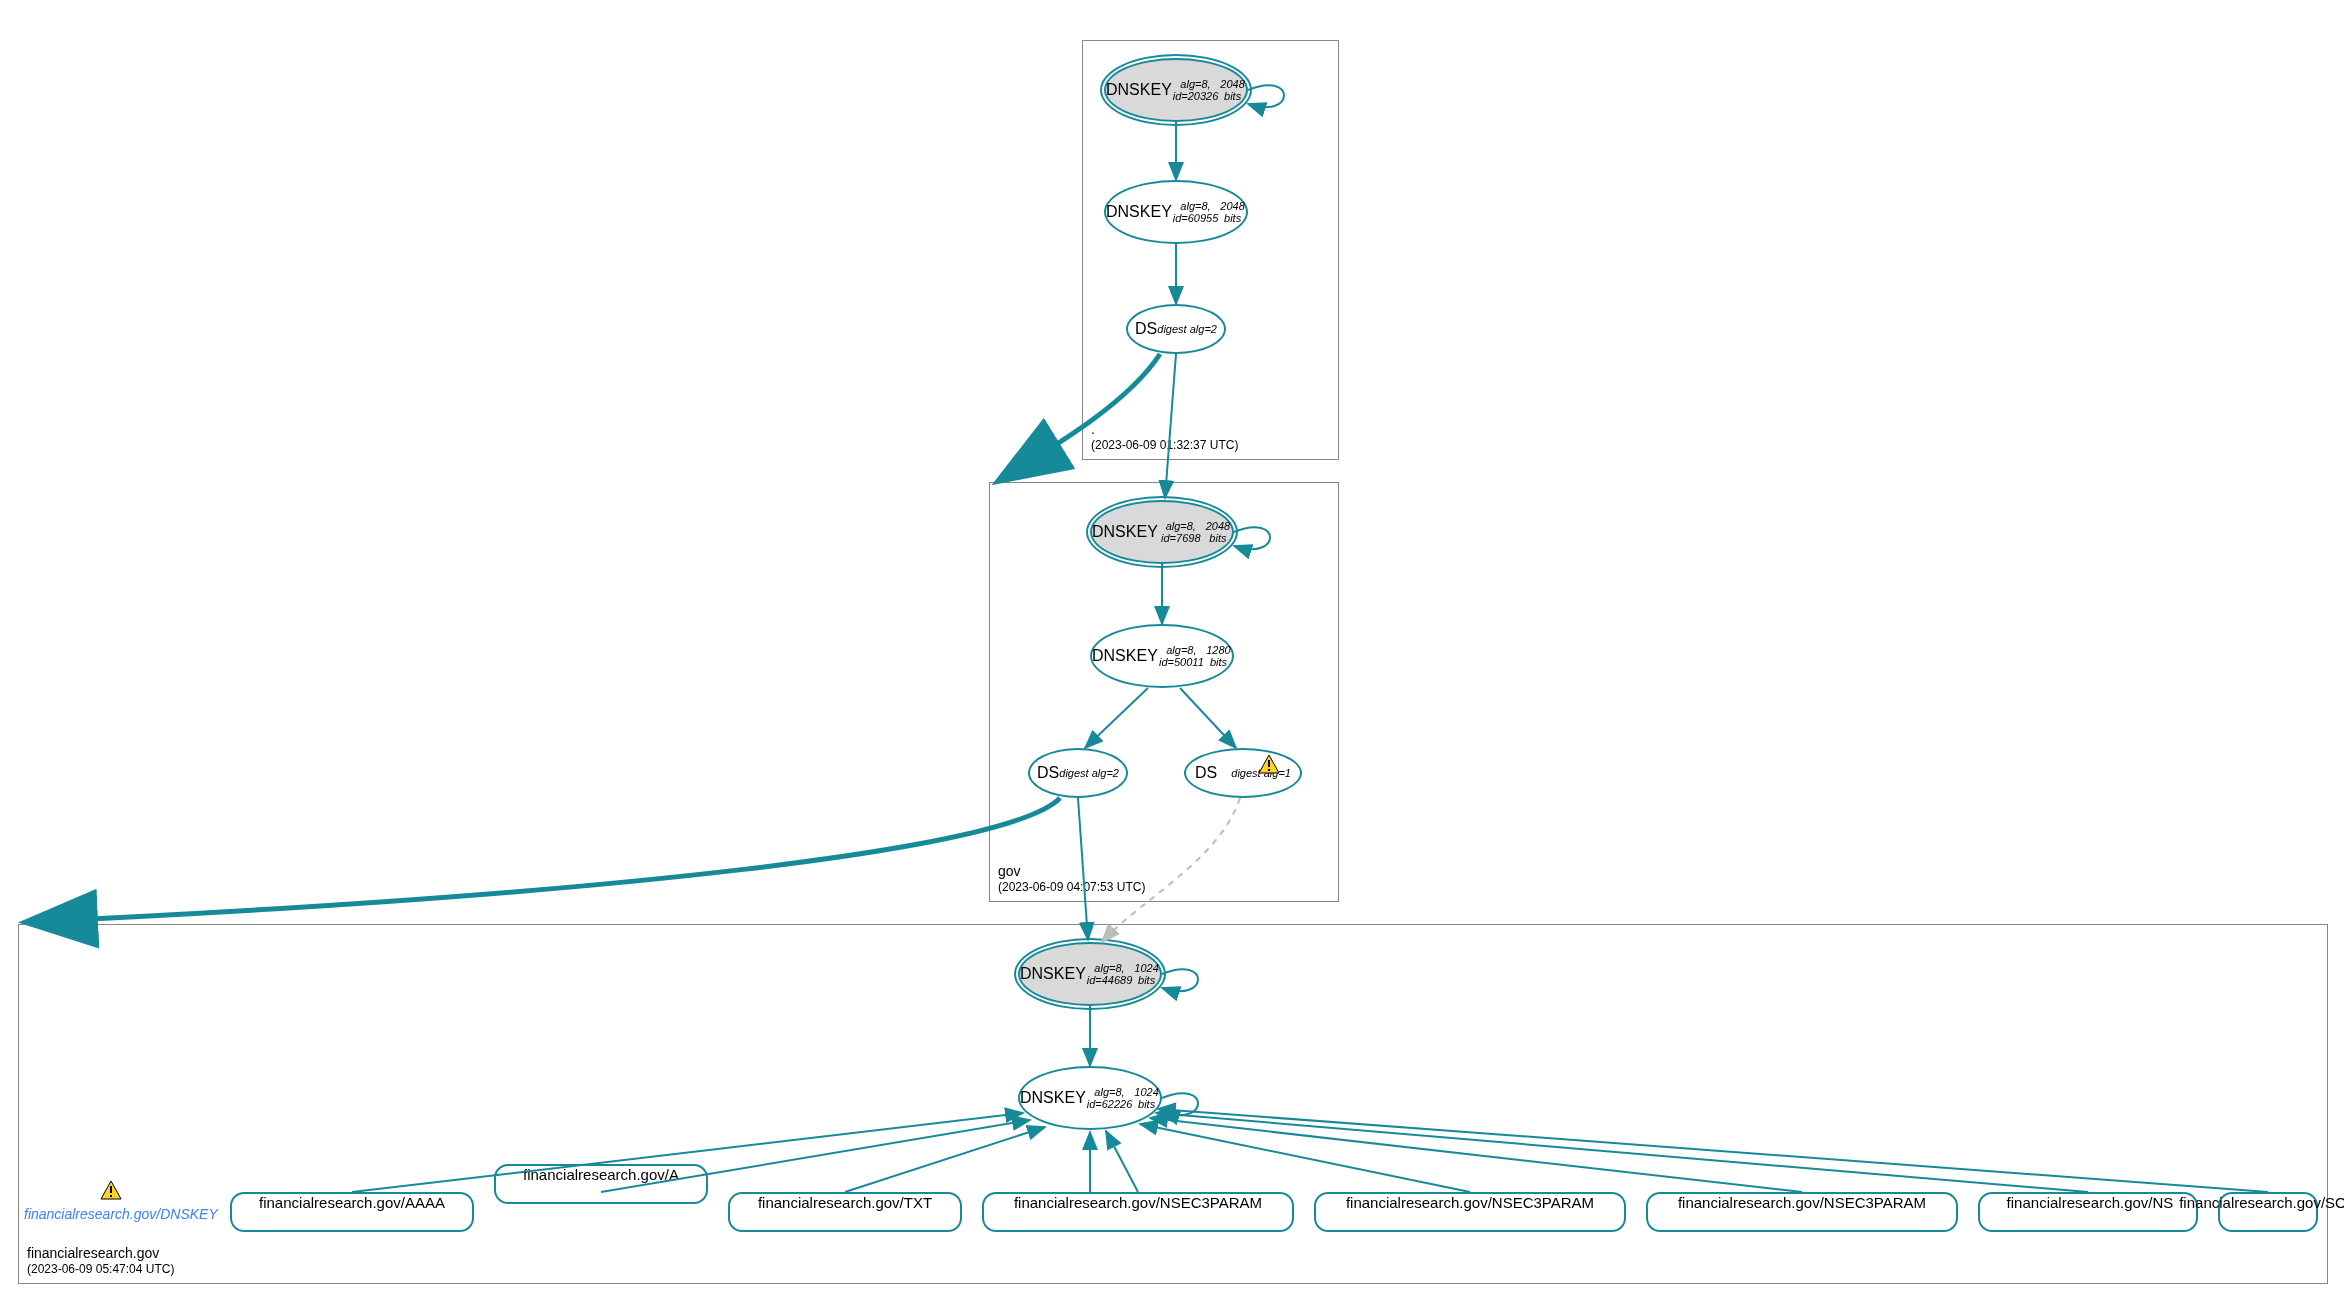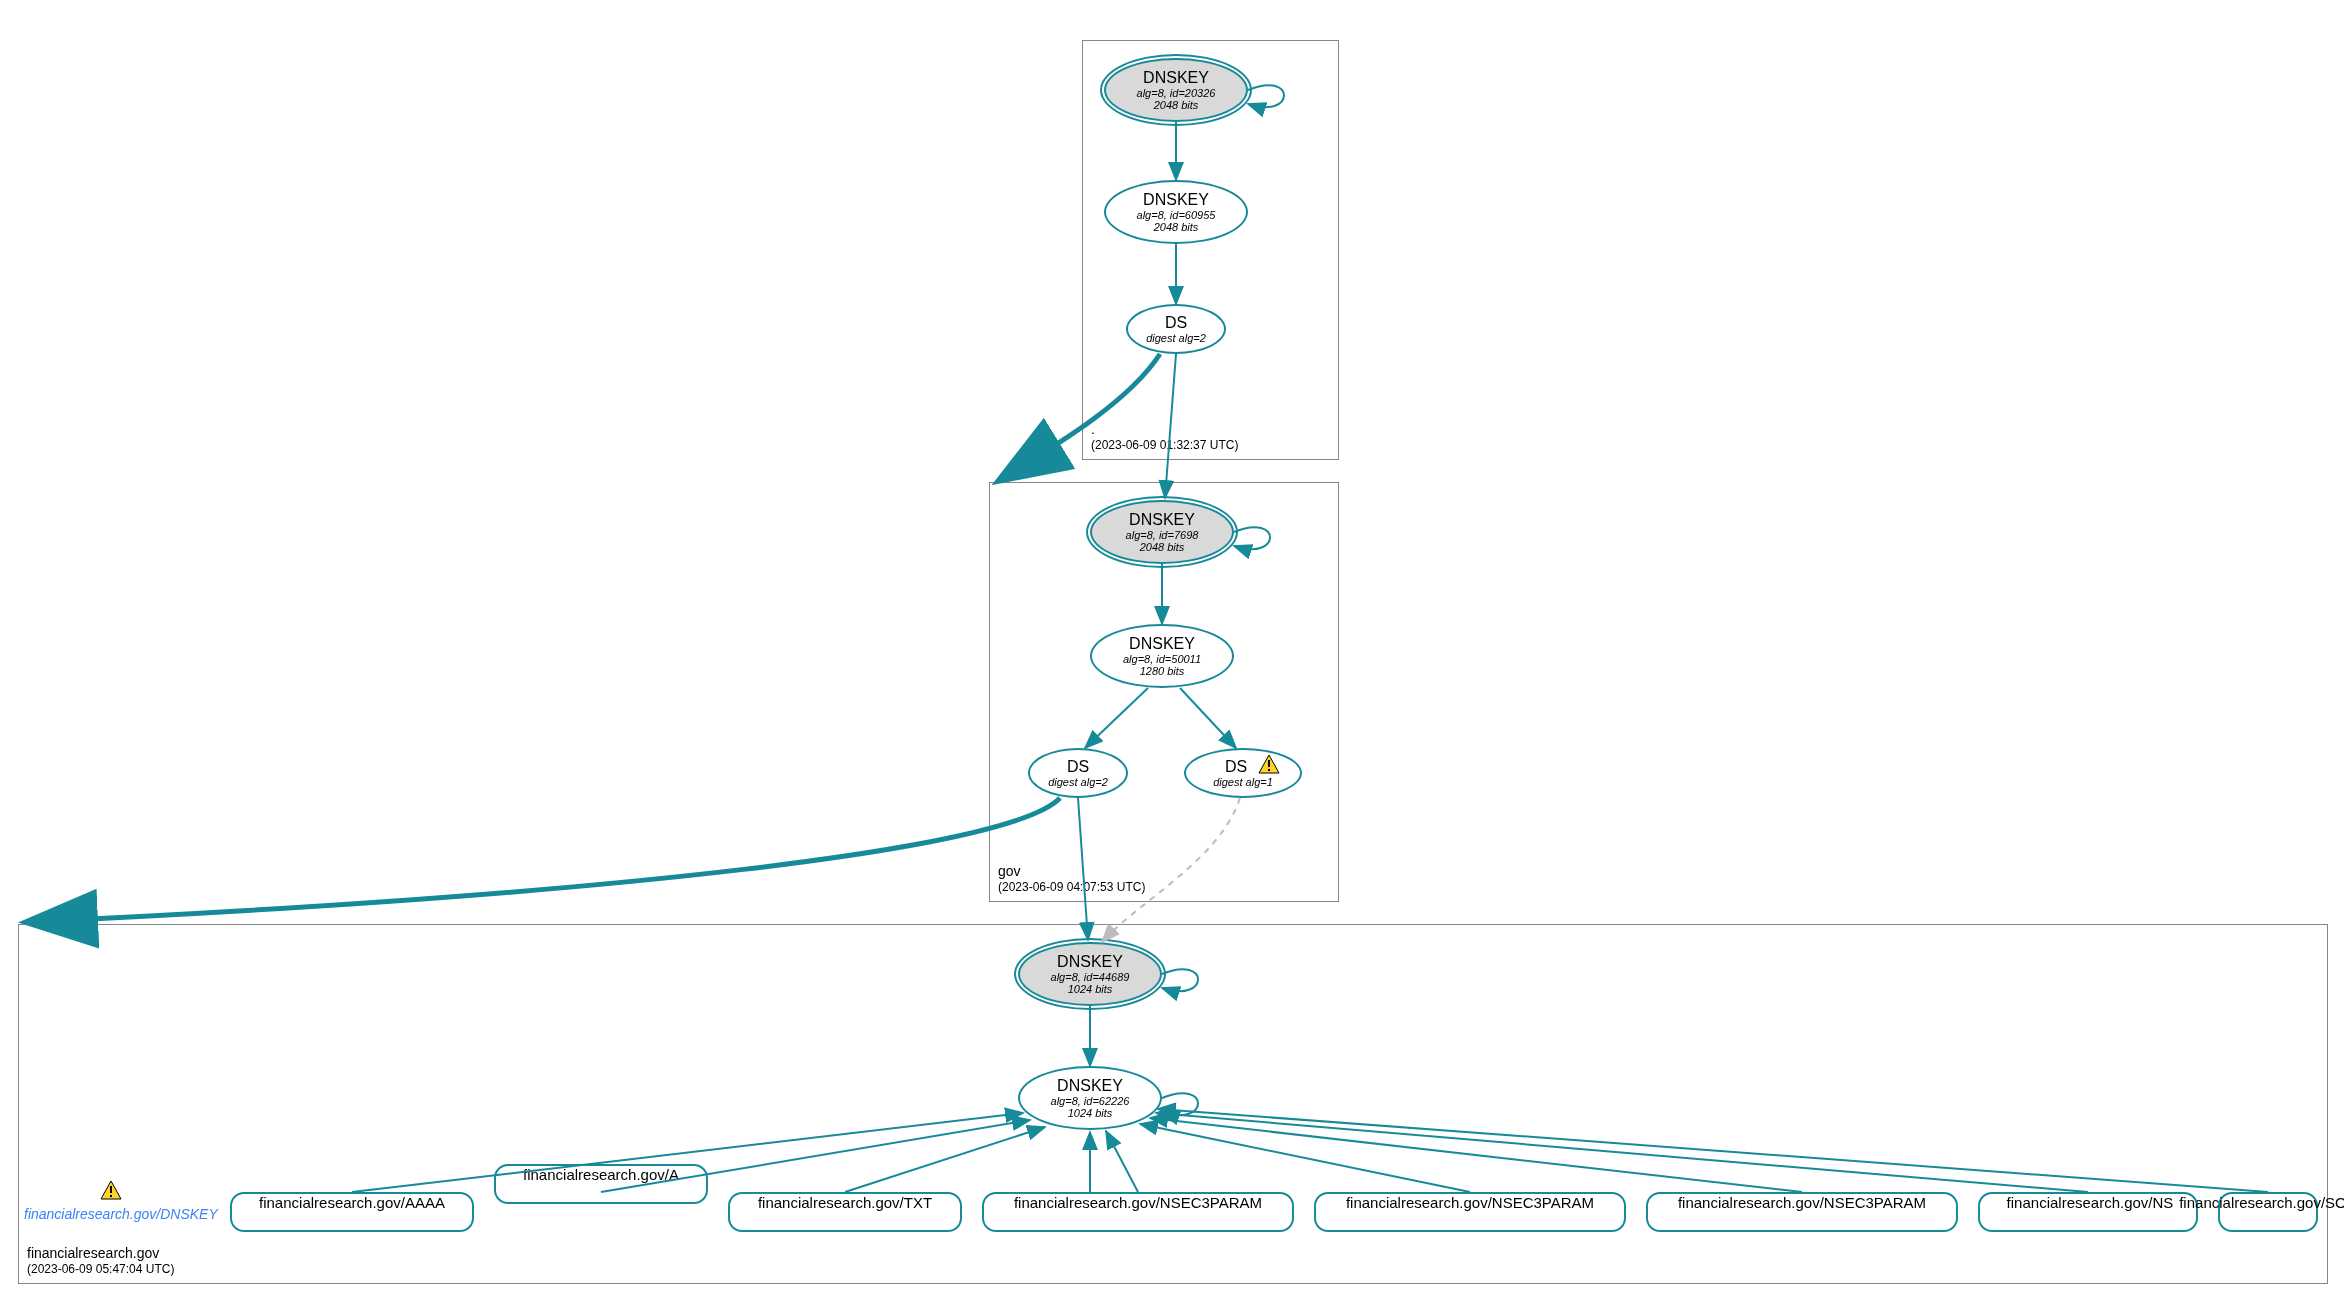--- a/index.html
+++ b/index.html
@@ -29,21 +29,21 @@
   .zone-label .ts {
     font-size: 12px;
   }
   .node {
     position: absolute;
     border: 2px solid #178a99;
     border-radius: 50%;
     background: #fff;
     text-align: center;
     display: flex;
-    flex-direction: column;
+    flex-direction: row;
     align-items: center;
     justify-content: center;
     box-sizing: border-box;
   }
   .node.ksk {
     background: #d9d9d9;
   }
   .node.ksk::before {
     content: "";
     position: absolute;

